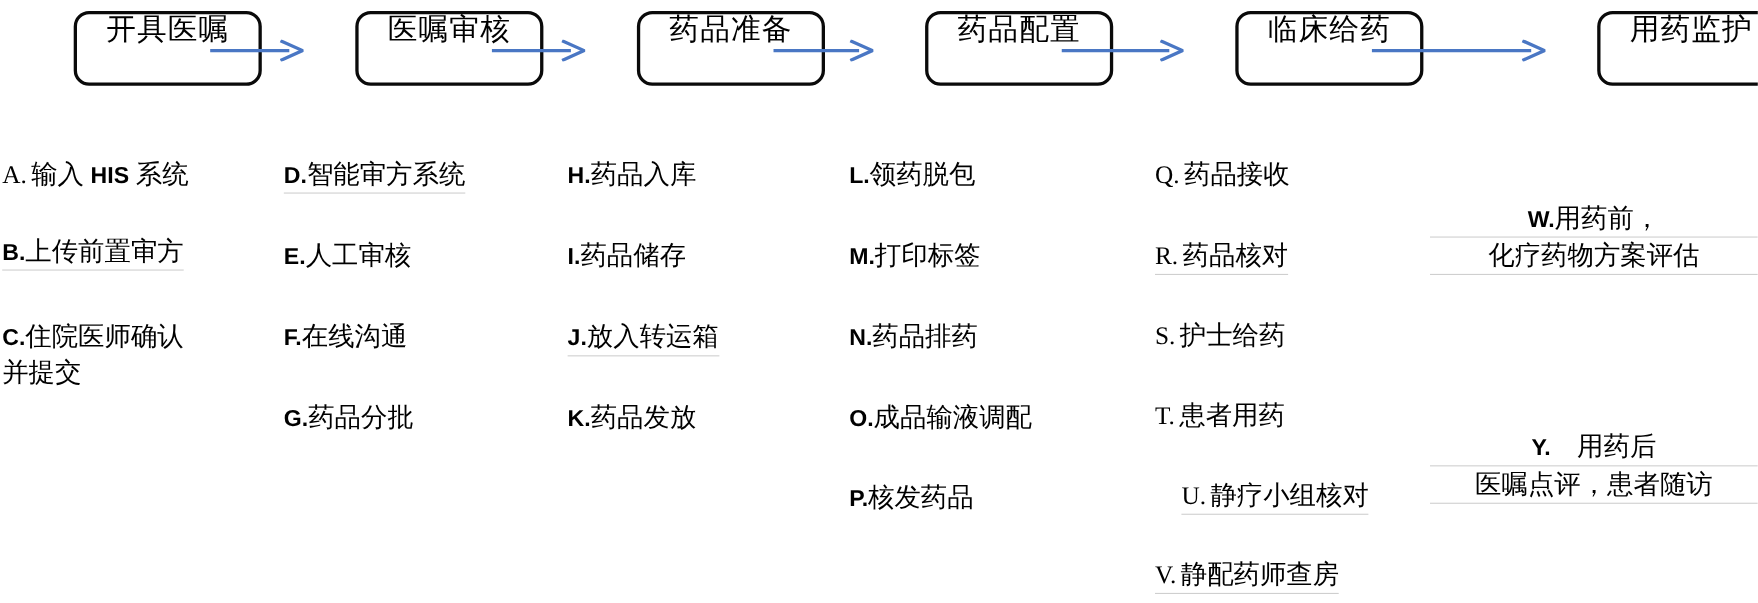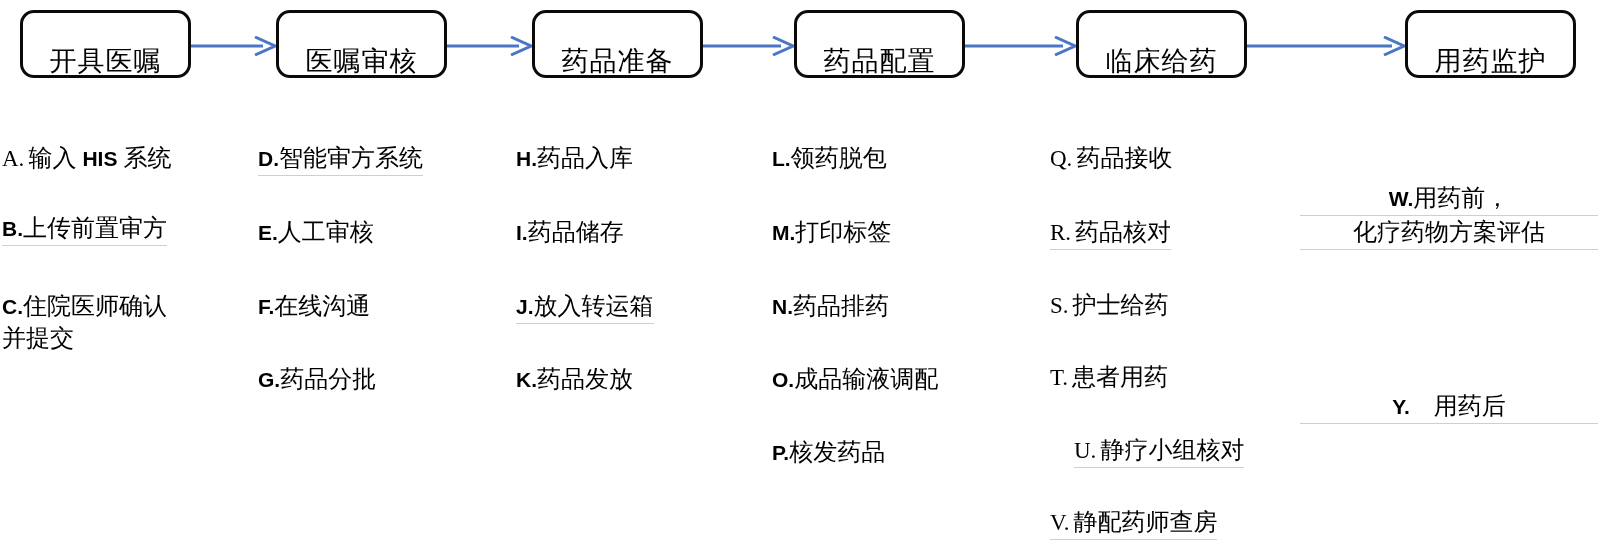--- a/index.html
+++ b/index.html
@@ -27,22 +27,23 @@
   .flow-node {
     position: absolute;
     top: 10px;
     width: 171px;
     height: 68px;
     box-sizing: border-box;
     border: 3px solid #0a0a0a;
     border-radius: 14px;
     background: #ffffff;
     display: flex;
-    align-items: flex-end;
+    align-items: flex-start;
     justify-content: center;
+    margin-left: 47px;
   }
   .flow-node-label {
     font-family: "Liberation Serif", "DejaVu Serif", serif;
     font-size: 27px;
     line-height: 1;
     letter-spacing: 1px;
     white-space: nowrap;
   }
   .flow-arrow {
     position: absolute;
@@ -253,15 +254,16 @@
     </div>
   <div class="step-col" id="col-6">
       <div class="step-item" style="top: 14px;">
         <div class="step-line squiggle"><span class="step-tag">W.</span><span class="step-text">用药前，</span></div>
         <div class="step-line squiggle"><span class="step-text">化疗药物方案评估</span></div>
       </div>
       <div class="step-item" style="top: 88px;">
       </div>
       <div class="step-item" style="top: 222px;">
         <div class="step-line squiggle"><span class="step-tag">Y.</span><span class="step-text">　用药后</span></div>
+        <div class="step-line squiggle"><span class="step-text">医嘱点评，患者随访</span></div>
       </div>
     </div>
 </div>
 
 </body></html>

